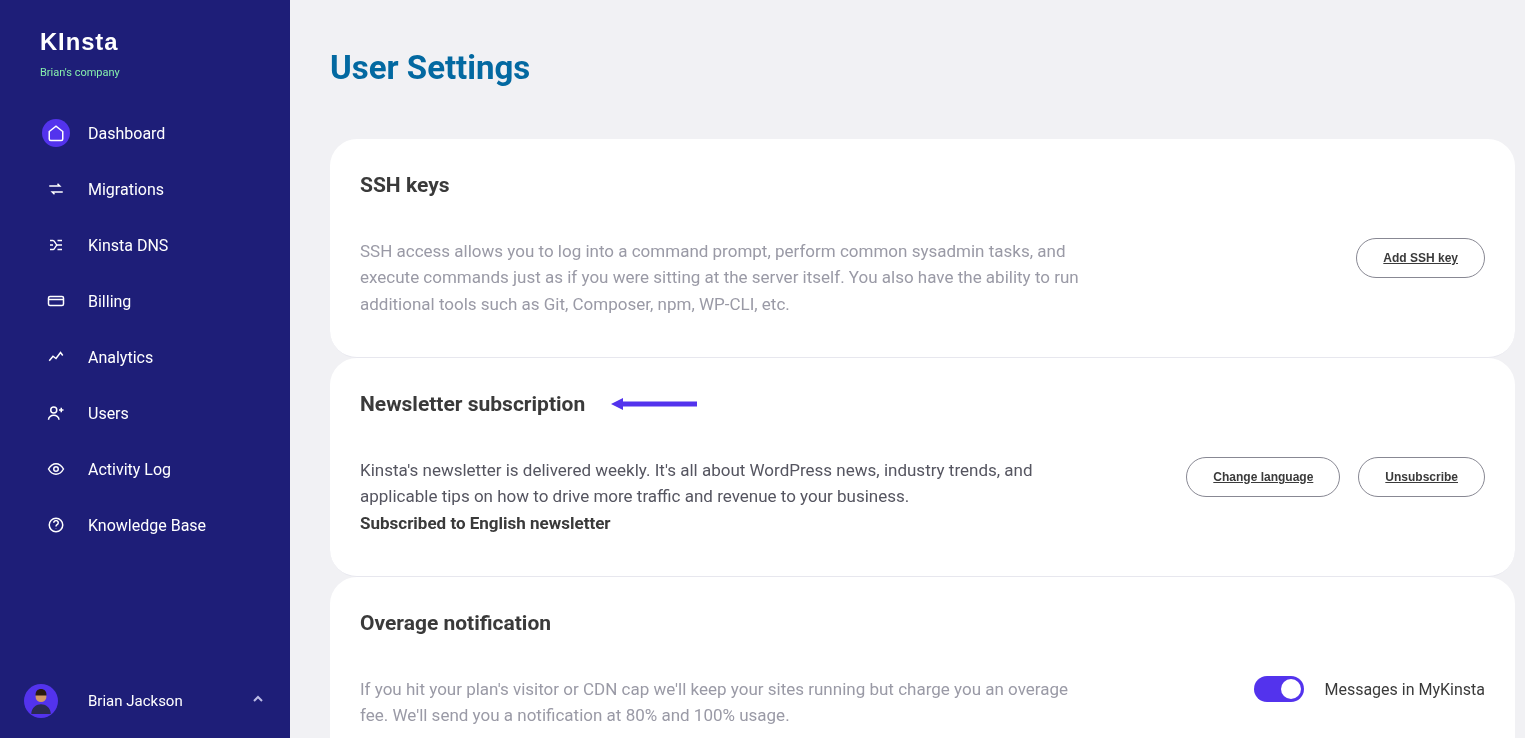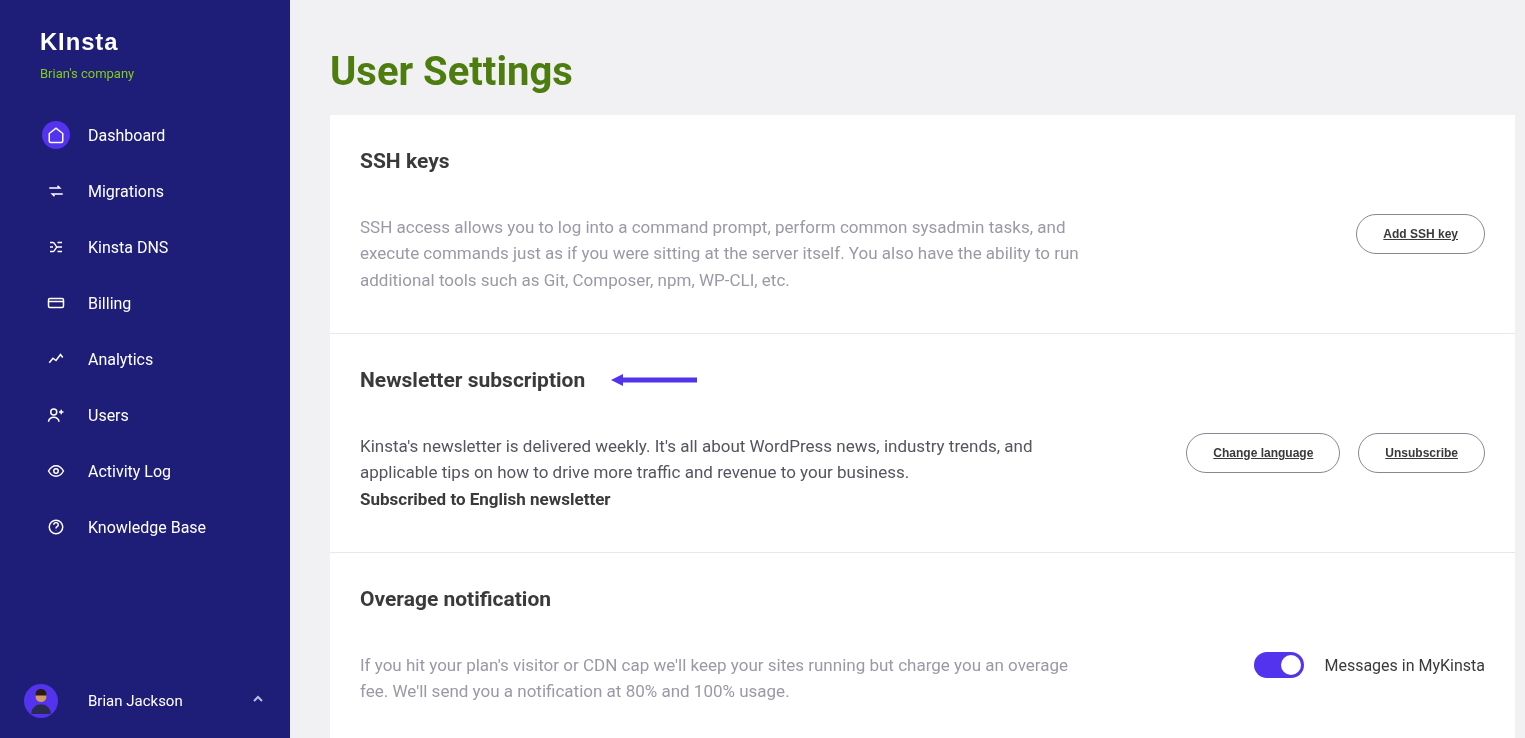--- a/index.html
+++ b/index.html
@@ -22,22 +22,22 @@
 }
 .logo {
   padding: 6px 24px 10px 24px;
   font-weight: 800;
   font-size: 26px;
   letter-spacing: 1px;
 }
 .logo svg { display:block; }
 .company {
   padding: 0 24px 28px 24px;
-  font-size: 13px;
-  color: #84cc16;
+  font-size: 11px;
+  color: #86efac;
 }
 .nav { list-style: none; padding: 0 12px; }
 .nav-item {
   display: flex;
   align-items: center;
   gap: 18px;
   padding: 12px 14px;
   border-radius: 8px;
   font-size: 16px;
   color: #fff;
@@ -75,29 +75,30 @@
 .user-row .name { font-size: 15px; color:#fff; flex:1; }
 .user-row .chev { color: #bcbce6; }
 
 .main {
   flex: 1;
   padding: 48px 10px 0 40px;
   overflow-y: auto;
   height: 738px;
 }
 .page-title {
-  font-size: 40px;
+  font-size: 33px;
   font-weight: 700;
-  color: #4d7c0f;
-  margin-bottom: 20px;
+  color: #0369a1;
+  margin-bottom: 52px;
 }
 .card {
   background: #fff;
   border-bottom: 1px solid #e7e7ee;
   padding: 34px 30px 40px 30px;
+  border-radius: 27px;
 }
 .card-title {
   font-size: 21px;
   font-weight: 700;
   color: #3a3a3a;
   margin-bottom: 24px;
   display:flex;
   align-items:center;
   gap:24px;
 }

